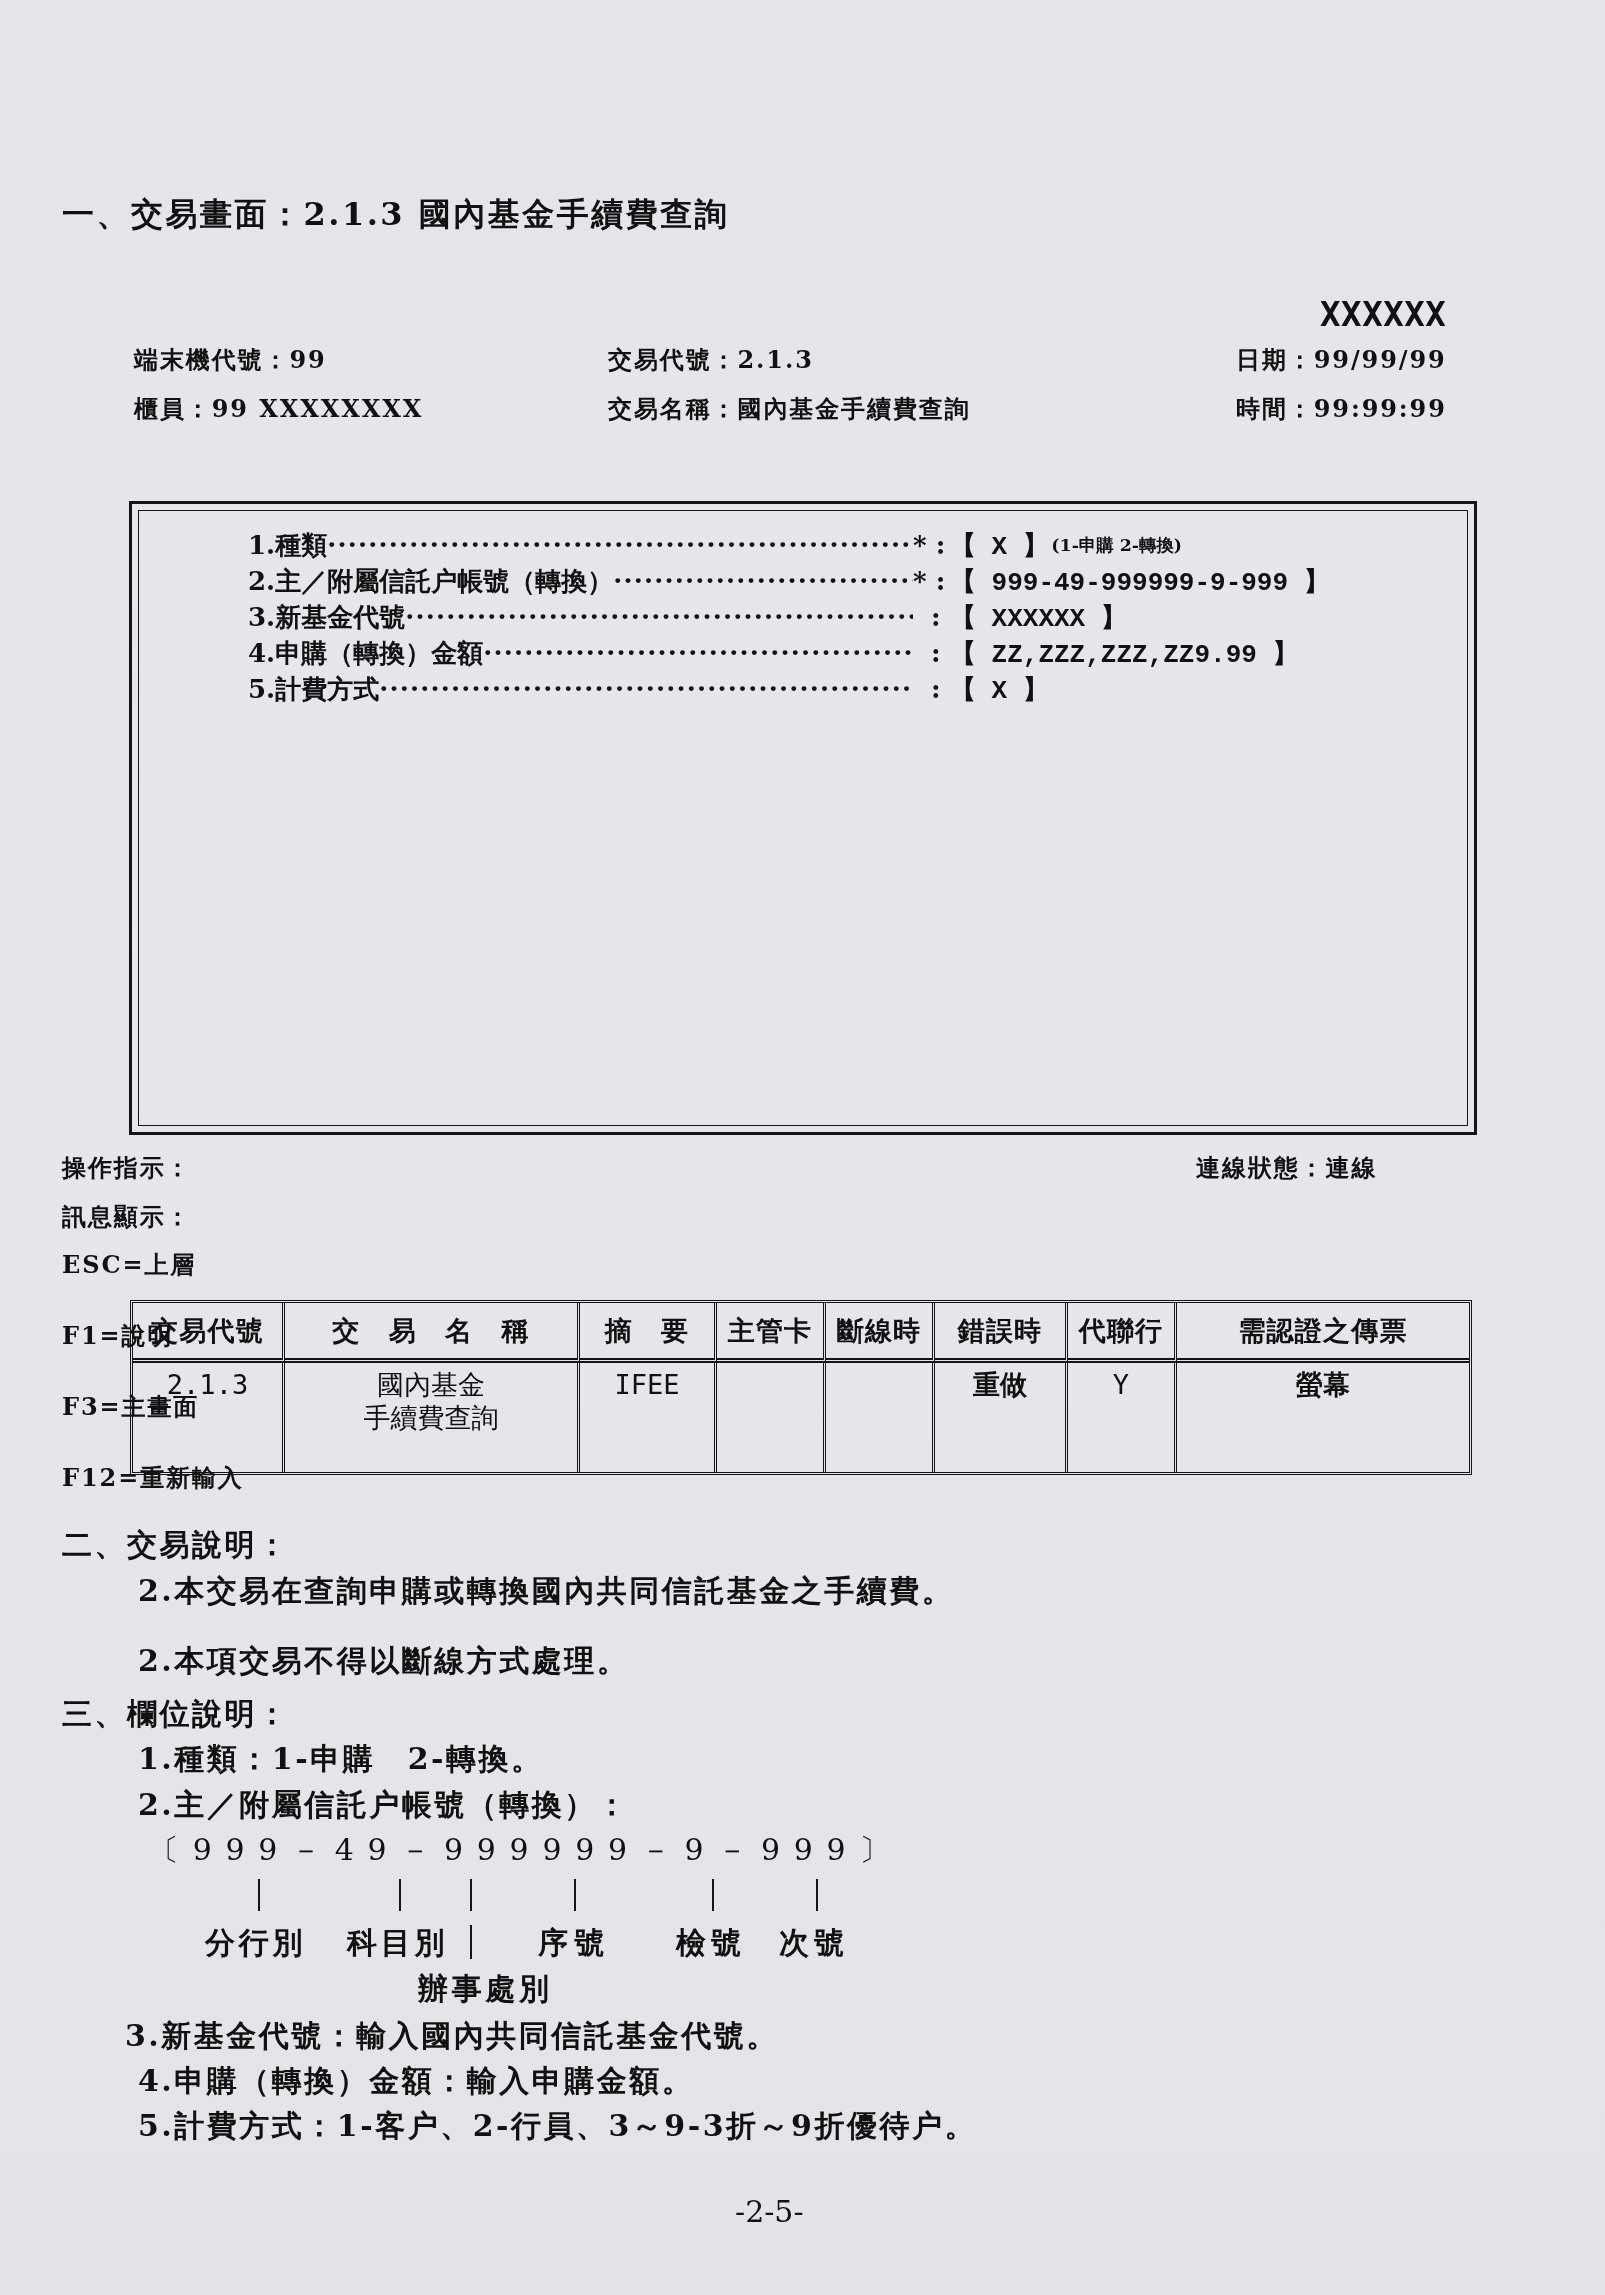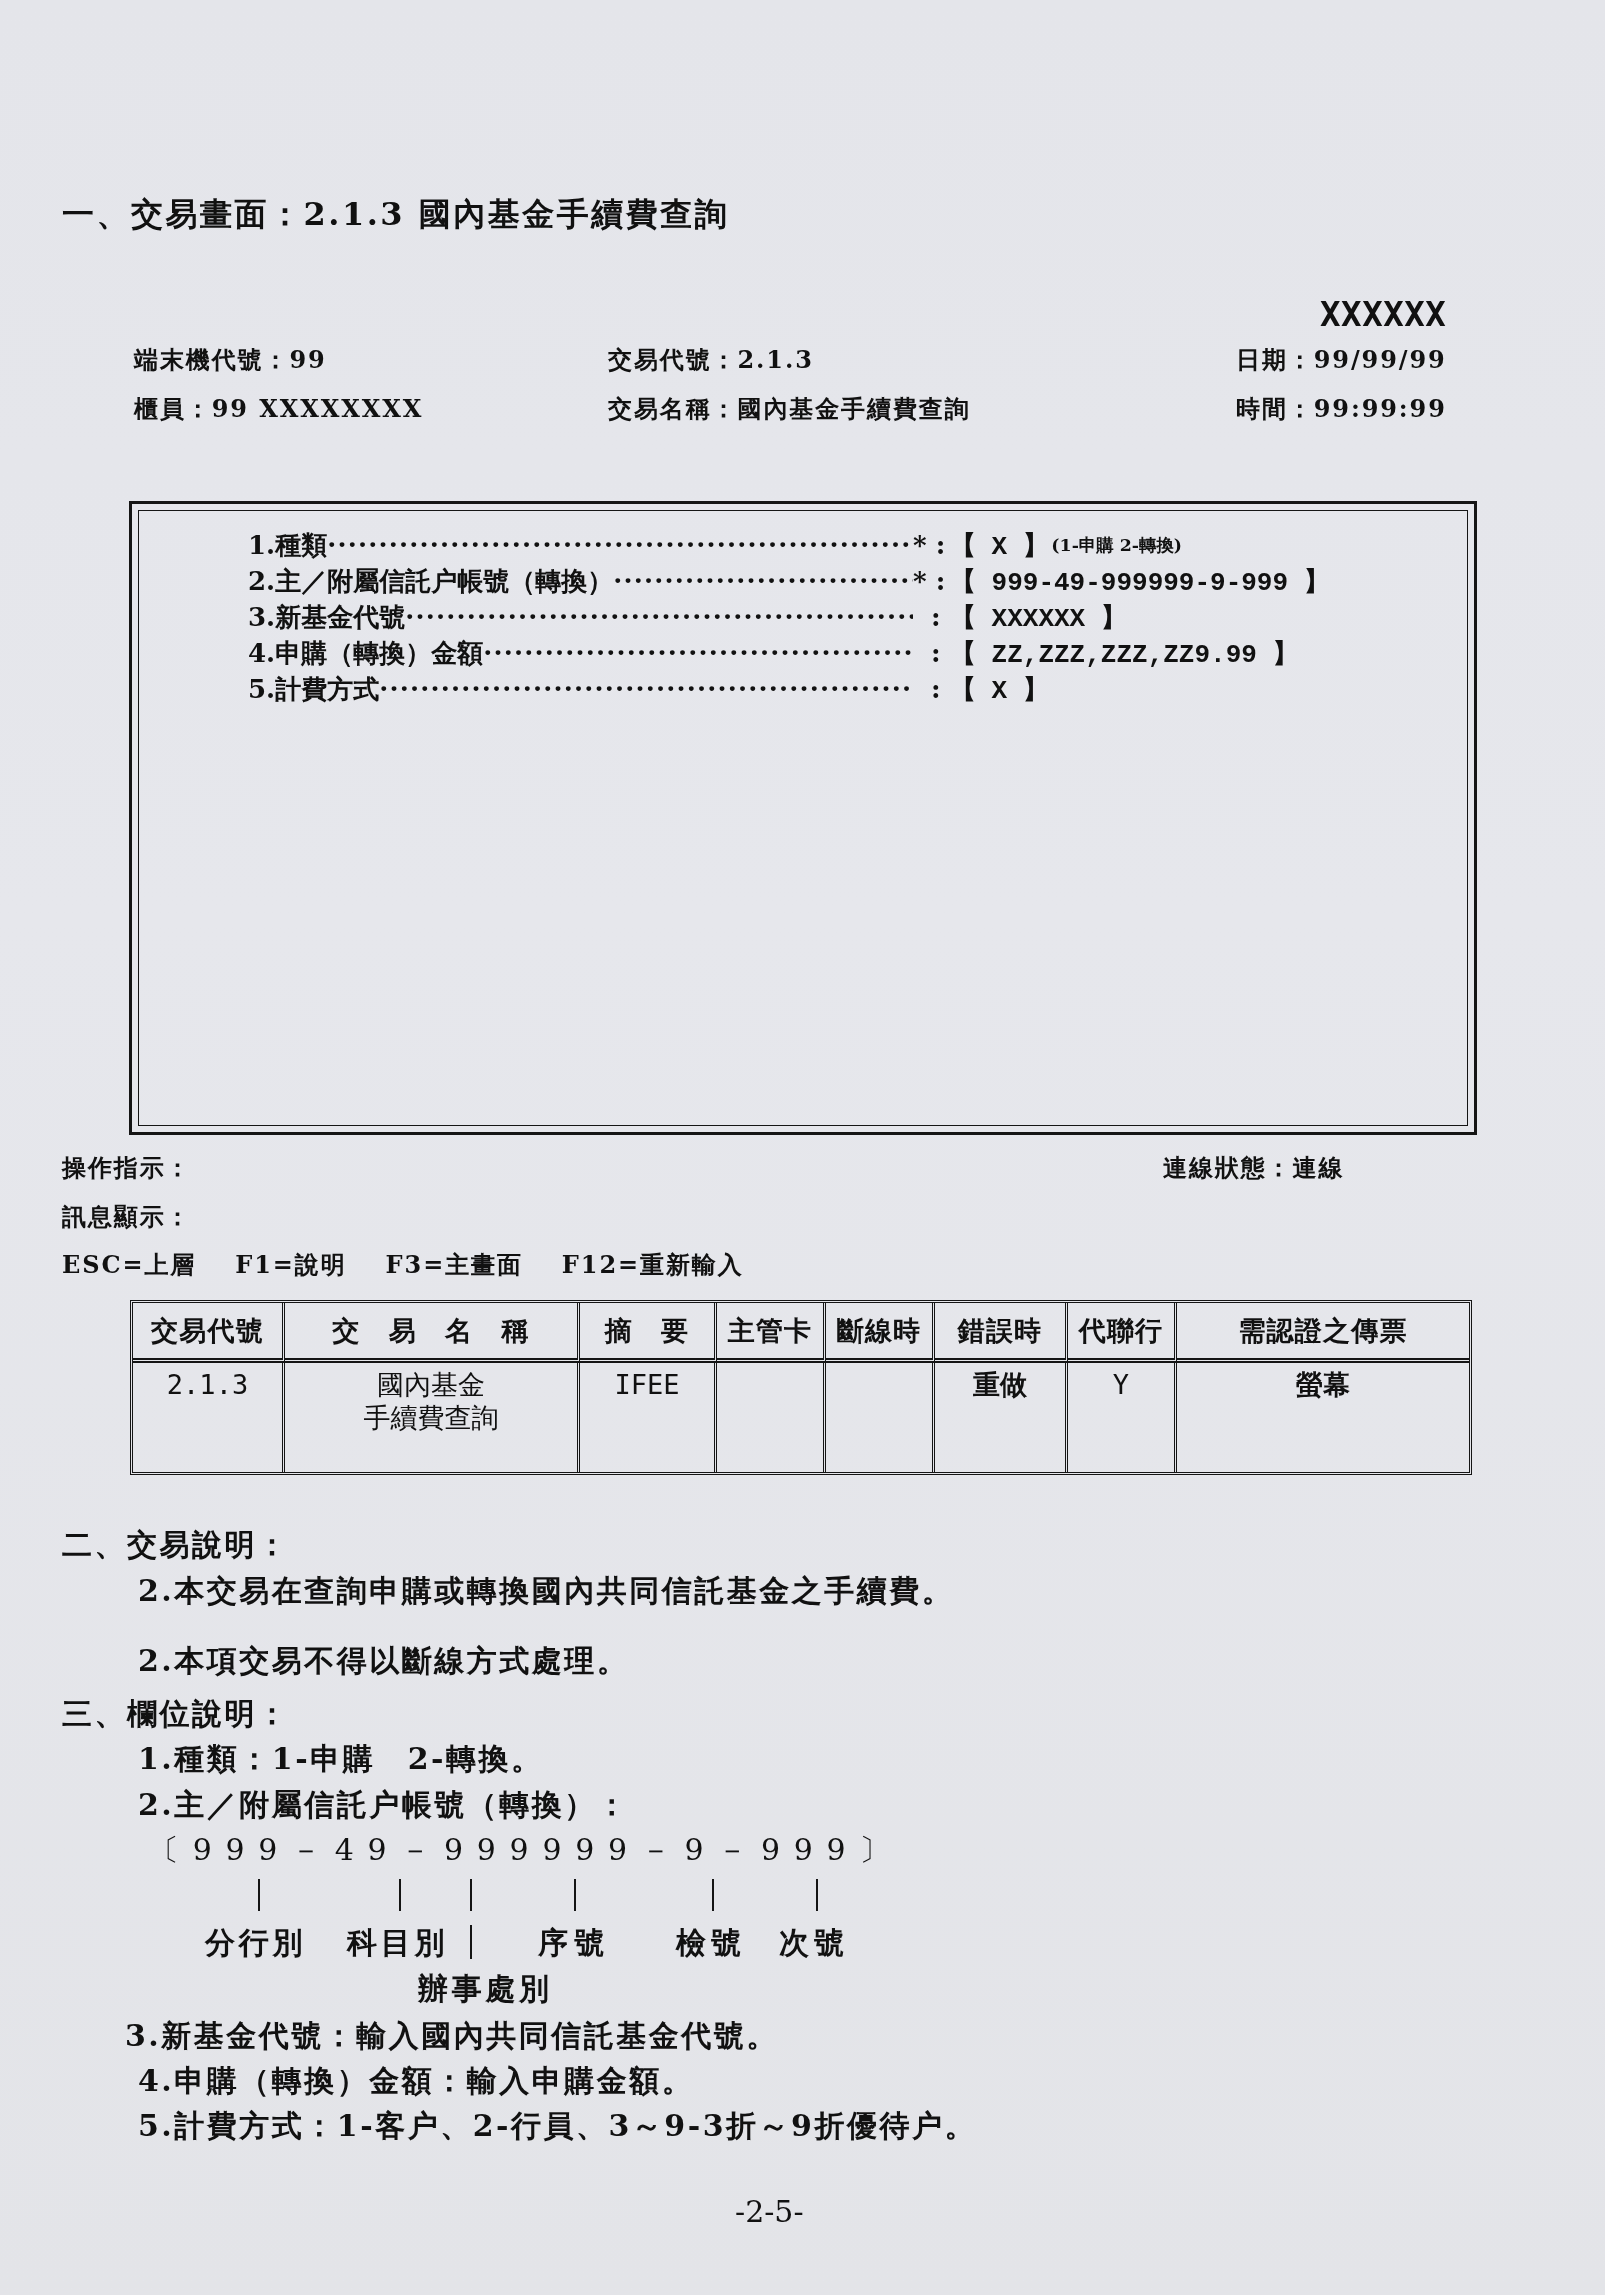--- a/index.html
+++ b/index.html
@@ -101,23 +101,23 @@
   <span class="field-value">【 ZZ,ZZZ,ZZZ,ZZ9.99 】</span>
 </div>
 <div class="field-row" style="top:671px;">
   <span class="field-label"><span>5.計費方式</span><span class="dots">·······································································</span></span>
   <span class="field-sep">&nbsp; :</span>
   <span class="field-value">【 X 】</span>
 </div>
 
 <div class="abs hdr" style="left:62px; top:1152px;">操作指示：</div>
 <div class="abs hdr" style="left:62px; top:1201px;">訊息顯示：</div>
-<div class="abs hdr" style="left:1163px; top:1152px;">連線狀態：連線</div>
+<div class="abs hdr" style="left:1196px; top:1152px;">連線狀態：連線</div>
 
-<div class="abs hdr" style="left:62px; top:1249px; display:flex; gap:39px;">
+<div class="abs hdr" style="left:62px; top:1249px; display:flex; gap:39px;flex-direction:column;">
   <span>ESC=上層</span>
   <span>F1=說明</span>
   <span>F3=主畫面</span>
   <span>F12=重新輸入</span>
 </div>
 
 <table class="fn-table">
   <thead>
     <tr>
       <th style="width:149px">交易代號</th>

